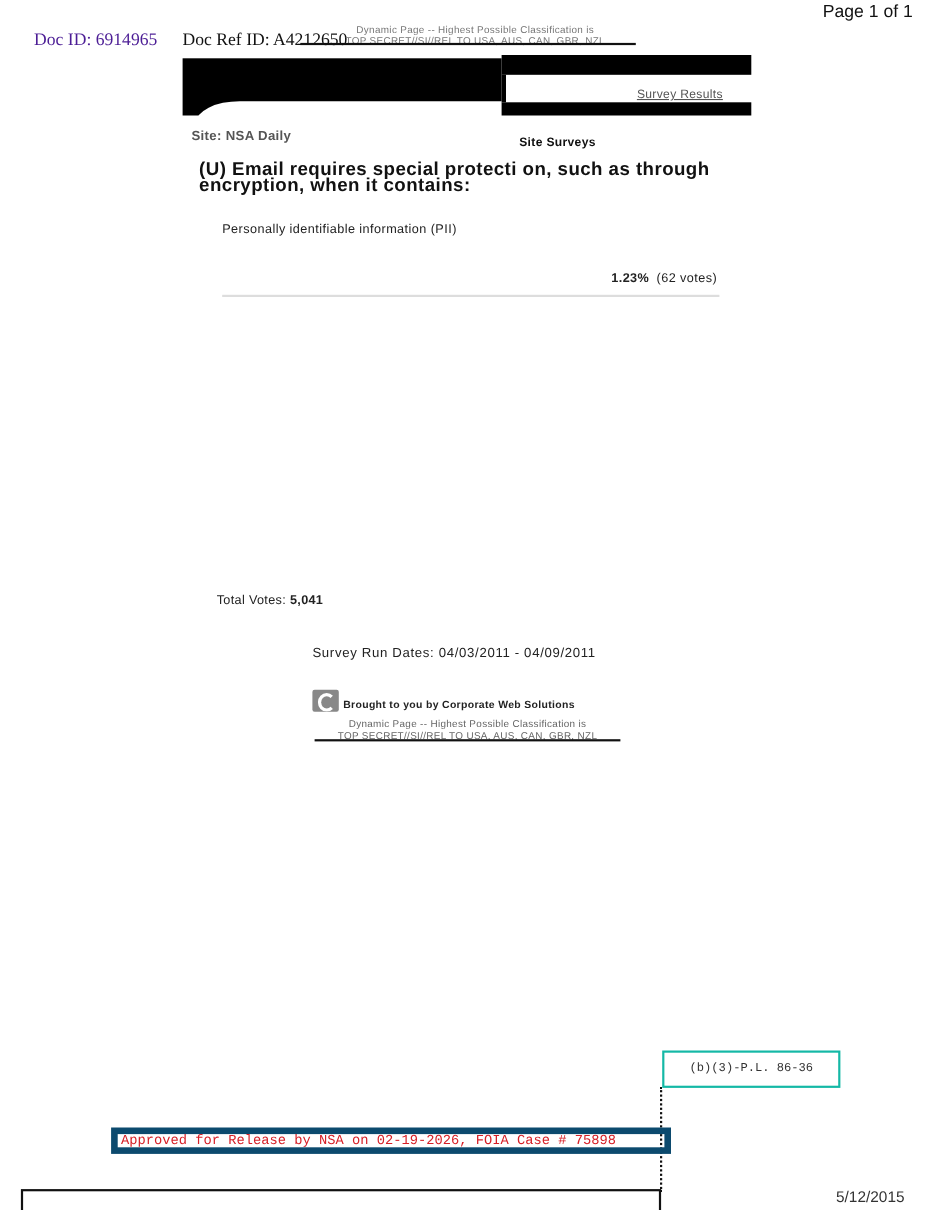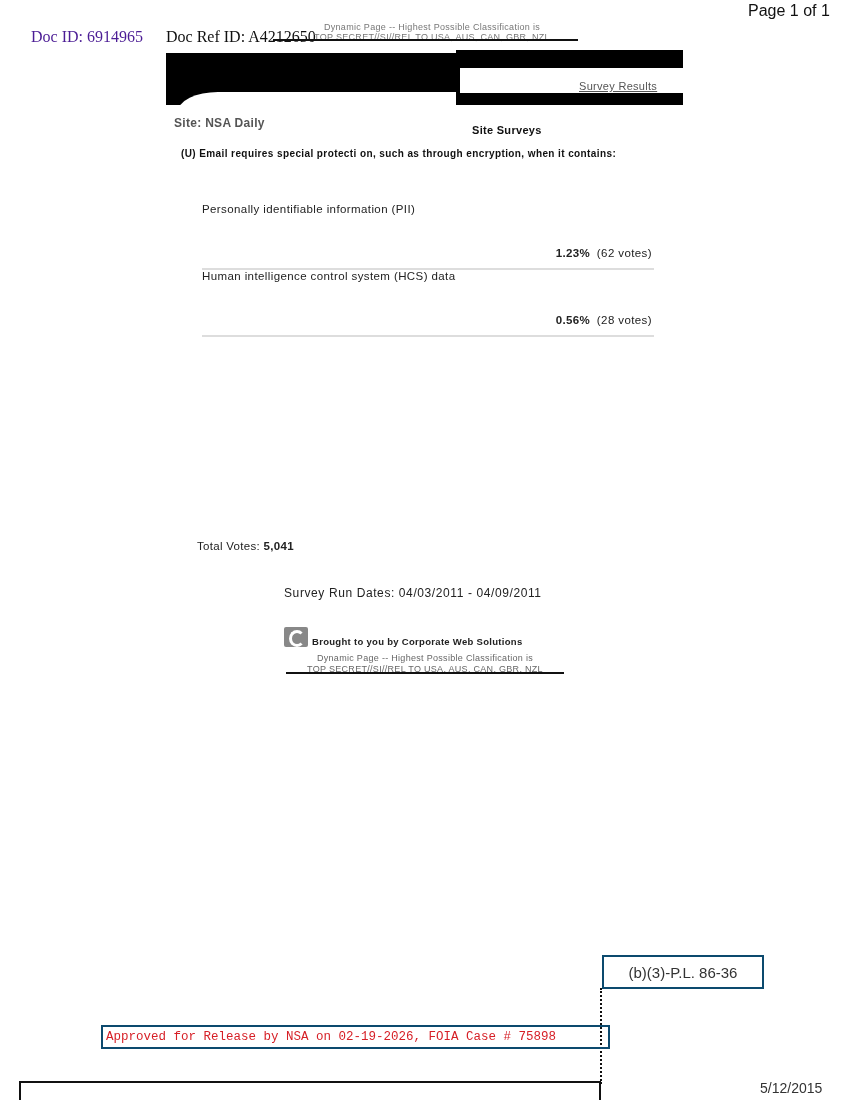--- a/index.html
+++ b/index.html
@@ -18,21 +18,21 @@
     .hdr-curve { position: absolute; left: 178px; top: 92px; width: 280px; height: 30px; background: #fff; border-top-left-radius: 40px 20px; }
     .hdr-right-top { position: absolute; left: 456px; top: 50px; width: 227px; height: 18px; background: #000; }
     .hdr-right-bot { position: absolute; left: 456px; top: 93px; width: 227px; height: 12px; background: #000; }
     .hdr-left-strip { position: absolute; left: 456px; top: 68px; width: 4px; height: 25px; background: #000; }
 
     .nav-site-surveys { position: absolute; left: 472px; top: 80px; font-size: 11px; font-weight: bold; color: #111; letter-spacing: 0.3px; margin-top: 44px; }
     .nav-survey-results { position: absolute; left: 579px; top: 80px; font-size: 11px; color: #555; text-decoration: underline; letter-spacing: 0.3px; text-align: center; }
 
     .site-label { position: absolute; left: 174px; top: 116px; font-size: 12px; font-weight: bold; color: #555; letter-spacing: 0.3px; }
 
-    .question { position: absolute; left: 181px; top: 146px; width: 480px; font-size: 10px; font-weight: bold; color: #111; line-height: 15px; letter-spacing: 0.4px; }
+    .question { position: absolute; left: 181px; top: 146px; width: 480px; font-size: 17px; font-weight: bold; color: #111; line-height: 15px; letter-spacing: 0.4px; }
 
     .answers { position: absolute; left: 202px; top: 203px; width: 452px; }
     .answer { position: relative; height: 67px; border-bottom: 2px solid #ddd; }
     .answer + .answer { margin-top: 0; }
     .answer-label { position: absolute; left: 0; top: 0; font-size: 11.5px; color: #222; letter-spacing: 0.4px; }
     .answer-result { position: absolute; right: 2px; top: 14px; font-size: 11.5px; color: #222; letter-spacing: 0.4px; margin-top: 30px; }
     .answer-pct { font-weight: bold; }
     .answer-votes { margin-left: 3px; }
 
     .total { position: absolute; left: 197px; top: 540px; font-size: 11.5px; color: #222; letter-spacing: 0.3px; }
@@ -41,25 +41,25 @@
     .run-dates { position: absolute; left: 284px; top: 586px; font-size: 12px; color: #222; letter-spacing: 0.6px; }
 
     .brand { position: absolute; left: 284px; top: 627px; display: flex; align-items: flex-end; }
     .brand-logo { width: 24px; height: 20px; background: #888; border-radius: 2px; position: relative; margin-right: 4px; }
     .brand-logo::before { content: ""; position: absolute; left: 5px; top: 3px; width: 10px; height: 11px; border: 3px solid #fff; border-right-color: transparent; border-radius: 50%; }
     .brand-text { font-size: 9.5px; font-weight: bold; color: #222; letter-spacing: 0.3px; }
 
     .bottom-class { position: absolute; left: 280px; top: 653px; width: 290px; text-align: center; font-size: 9px; color: #666; line-height: 11px; letter-spacing: 0.3px; }
     .bottom-class-strike { position: absolute; left: 286px; top: 672px; width: 278px; height: 2px; background: #111; }
 
-    .exemption-box { position: absolute; left: 602px; top: 955px; width: 162px; height: 34px; border: 2px solid #0c4a6e; font-family: Liberation Sans, sans-serif; font-size: 15px; color: #333; display: flex; align-items: center; justify-content: center; }
+    .exemption-box { position: absolute; left: 602px; top: 955px; width: 162px; height: 34px; border: 2px solid #14b8a6; font-family: Liberation Mono, monospace; font-size: 11px; color: #333; display: flex; align-items: center; justify-content: center; }
 
     .dotted-line { position: absolute; left: 600px; top: 988px; width: 2px; height: 96px; border-left: 2px dotted #111; }
 
-    .release-box { position: absolute; left: 101px; top: 1025px; width: 509px; height: 24px; border: 2px solid #0c4a6e; font-family: "Liberation Mono", monospace; font-size: 12.5px; color: #d61f26; display: flex; align-items: center; padding-left: 3px; white-space: nowrap; overflow: hidden; }
+    .release-box { position: absolute; left: 101px; top: 1025px; width: 509px; height: 24px; border: 6px solid #0c4a6e; font-family: "Liberation Mono", monospace; font-size: 12.5px; color: #d61f26; display: flex; align-items: center; padding-left: 3px; white-space: nowrap; overflow: hidden; }
 
     .bottom-box { position: absolute; left: 19px; top: 1081px; width: 582px; height: 22px; border: 2px solid #111; }
 
     .print-date { position: absolute; left: 760px; top: 1080px; font-size: 14px; color: #333; }
   </style>
 </head>
 <body>
 
 <div class="page-num">Page 1 of 1</div>
 <div class="doc-id">Doc ID: 6914965</div>
@@ -85,27 +85,20 @@
 <div class="question">(U) Email requires special protecti on, such as through encryption, when it contains:</div>
 
 <div class="answers">
   <div class="answer">
     <div class="answer-label">Personally identifiable information (PII)</div>
     <div class="answer-result">
       <span class="answer-pct">1.23%</span>
       <span class="answer-votes">(62 votes)</span>
     </div>
   </div>
-  <div class="answer">
-    <div class="answer-label">Human intelligence control system (HCS) data</div>
-    <div class="answer-result">
-      <span class="answer-pct">0.56%</span>
-      <span class="answer-votes">(28 votes)</span>
-    </div>
-  </div>
 </div>
 
 <div class="total">
   <span>Total Votes:</span>
   <span class="total-val">5,041</span>
 </div>
 
 <div class="run-dates">Survey Run Dates: 04/03/2011 - 04/09/2011</div>
 
 <div class="brand">

